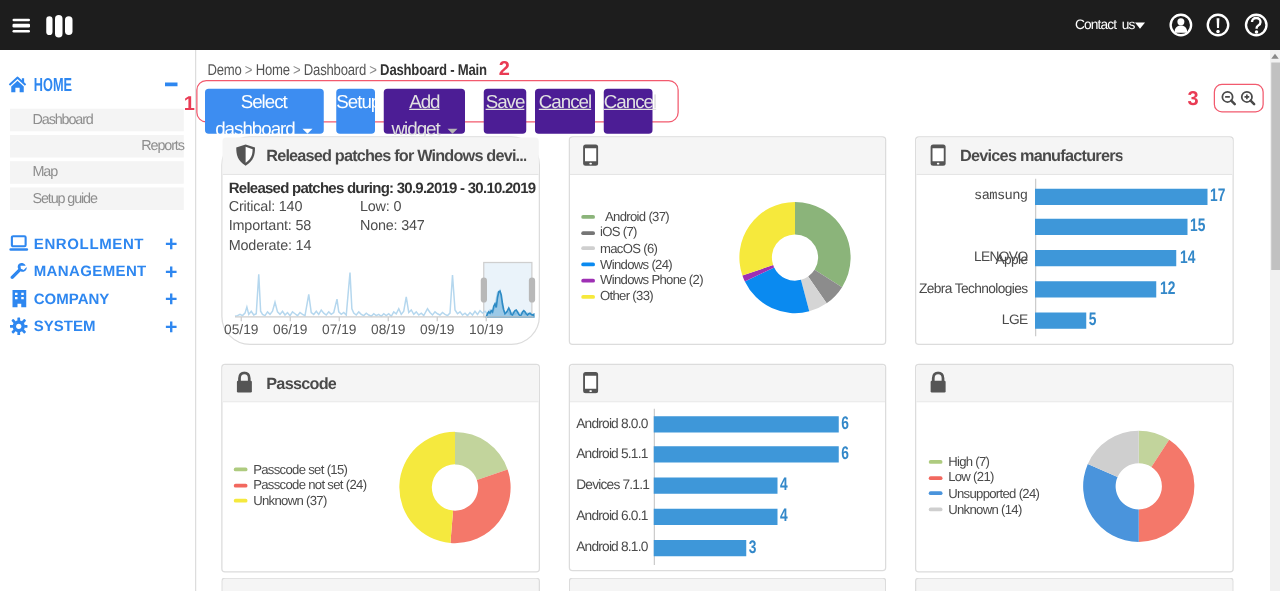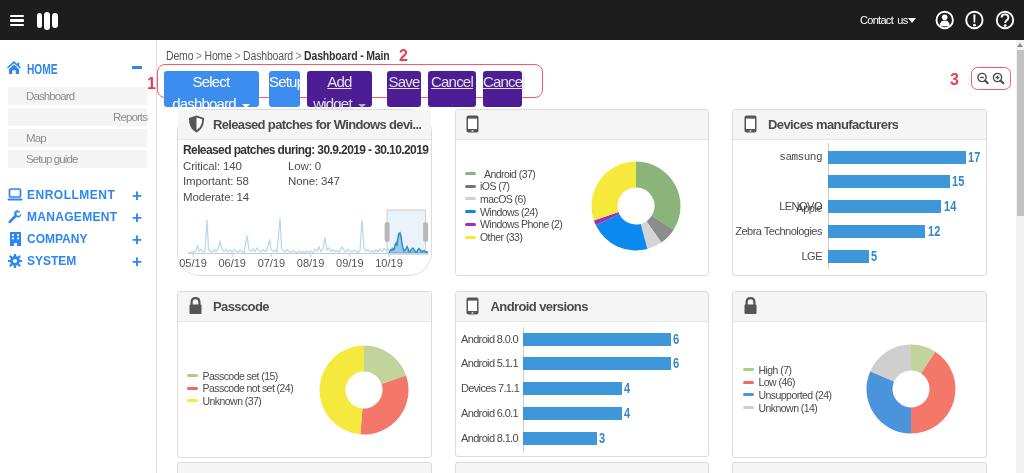--- a/index.html
+++ b/index.html
@@ -255,21 +255,20 @@
 <div class="legend-dash" style="left:187px; top:399.4px; background:#f5e93e;"></div>
 <div class="legend-txt" style="left:202.5px; top:394.9px;">Unknown (37)</div>
 <svg class="abs" style="left:317.5px; top:344px;" width="92" height="92" viewBox="0 0 92 92">
 <path d="M46.00 1.50 A44.5 44.5 0 0 1 88.09 31.55 L63.50 39.99 A18.5 18.5 0 0 0 46.00 27.50 Z" fill="#c2d49c"></path>
 <path d="M88.09 31.55 A44.5 44.5 0 0 1 42.32 90.35 L44.47 64.44 A18.5 18.5 0 0 0 63.50 39.99 Z" fill="#f4786a"></path>
 <path d="M42.32 90.35 A44.5 44.5 0 0 1 46.00 1.50 L46.00 27.50 A18.5 18.5 0 0 0 44.47 64.44 Z" fill="#f5e93e"></path>
 </svg>
 
 <div class="widget" style="left:454.5px; top:291px; width:254px; height:166px;">
   <div class="whead"></div>
-  <div class="wtitle">Android versions</div>
 </div>
 <svg class="abs" style="left:466px; top:297px;" width="13" height="18" viewBox="0 0 13 18">
   <rect x="0.5" y="0.5" width="12" height="17" rx="2" fill="#555"></rect>
   <rect x="2" y="3.6" width="9" height="10.4" fill="#fff"></rect>
   <rect x="5.5" y="15.2" width="2" height="1.3" rx="0.6" fill="#fff"></rect>
 </svg>
 <div class="vaxis" style="left:522.5px; top:327px; height:125px;"></div>
 <div class="blabel" style="left:461px; top:332.5px; letter-spacing:-0.65px;">Android 8.0.0</div>
 <div class="bar" style="left:523px; top:332.5px; width:148.4px;"></div>
 <div class="bval" style="left:673px; top:330.5px;">6</div>
@@ -289,21 +288,21 @@
 <div class="widget" style="left:732px; top:291px; height:167px;">
   <div class="whead"></div>
 </div>
 <svg class="abs" style="left:744px; top:297px;" width="13" height="18" viewBox="0 0 13 18">
   <path d="M2.6 8 L2.6 5.5 C2.6 3 4.2 1.2 6.5 1.2 C8.8 1.2 10.4 3 10.4 5.5 L10.4 8" fill="none" stroke="#555" stroke-width="2.2"></path>
   <rect x="0.5" y="7.5" width="12" height="9.5" rx="1" fill="#555"></rect>
 </svg>
 <div class="legend-dash" style="left:743px; top:368px; background:#aecb7f;"></div>
 <div class="legend-txt" style="left:758.5px; top:363.5px;">High (7)</div>
 <div class="legend-dash" style="left:743px; top:380.7px; background:#f2685f;"></div>
-<div class="legend-txt" style="left:758.5px; top:376.2px;">Low (46)</div>
+<div class="legend-txt" style="left:758.5px; top:376.2px;">Low (21)</div>
 <div class="legend-dash" style="left:743px; top:393.4px; background:#4a94dc;"></div>
 <div class="legend-txt" style="left:758.5px; top:388.9px;">Unsupported (24)</div>
 <div class="legend-dash" style="left:743px; top:406.1px; background:#cfcfcf;"></div>
 <div class="legend-txt" style="left:758.5px; top:401.6px;">Unknown (14)</div>
 <svg class="abs" style="left:865px; top:343px;" width="92" height="92" viewBox="0 0 92 92">
 <path d="M46.00 1.50 A44.5 44.5 0 0 1 70.34 8.75 L56.12 30.51 A18.5 18.5 0 0 0 46.00 27.50 Z" fill="#c2d49c"></path>
 <path d="M70.34 8.75 A44.5 44.5 0 0 1 46.00 90.50 L46.00 64.50 A18.5 18.5 0 0 0 56.12 30.51 Z" fill="#f4786a"></path>
 <path d="M46.00 90.50 A44.5 44.5 0 0 1 5.25 28.13 L29.06 38.57 A18.5 18.5 0 0 0 46.00 64.50 Z" fill="#4a94dc"></path>
 <path d="M5.25 28.13 A44.5 44.5 0 0 1 46.00 1.50 L46.00 27.50 A18.5 18.5 0 0 0 29.06 38.57 Z" fill="#cfcfcf"></path>
 </svg>

